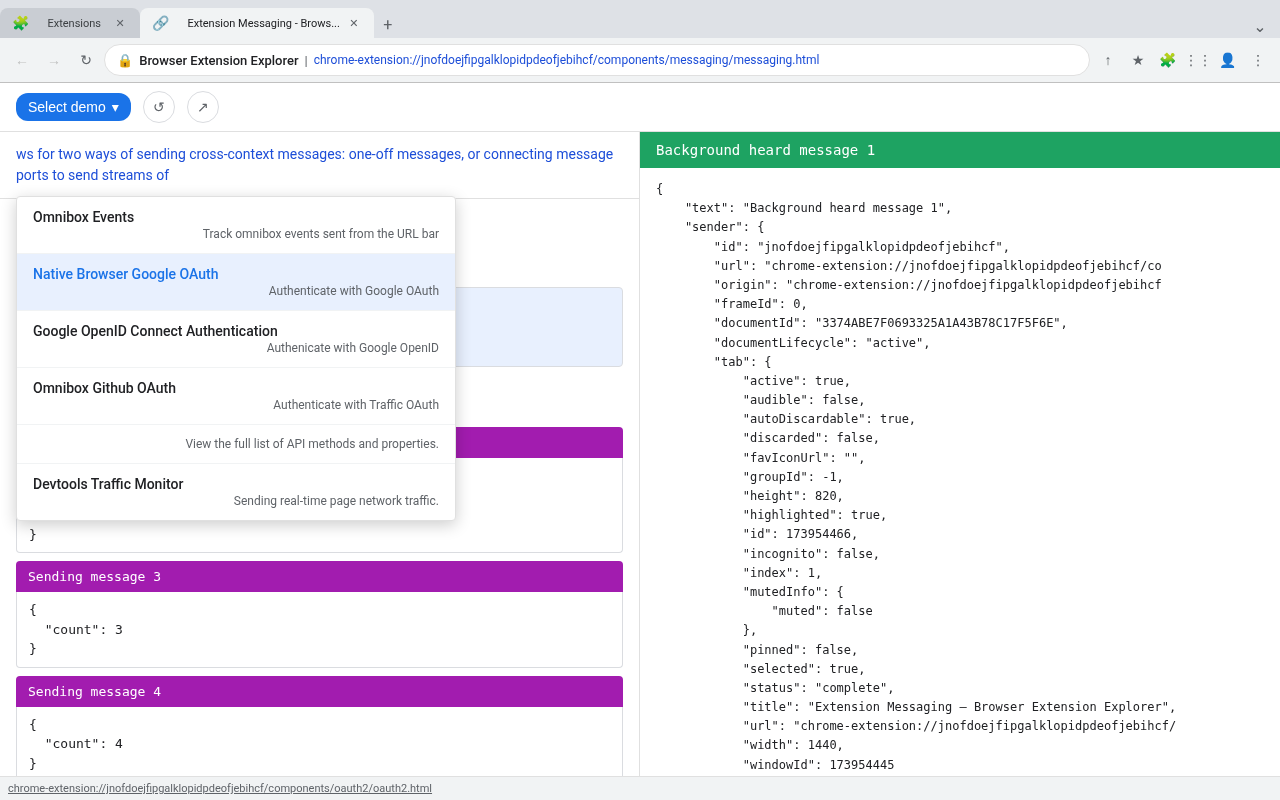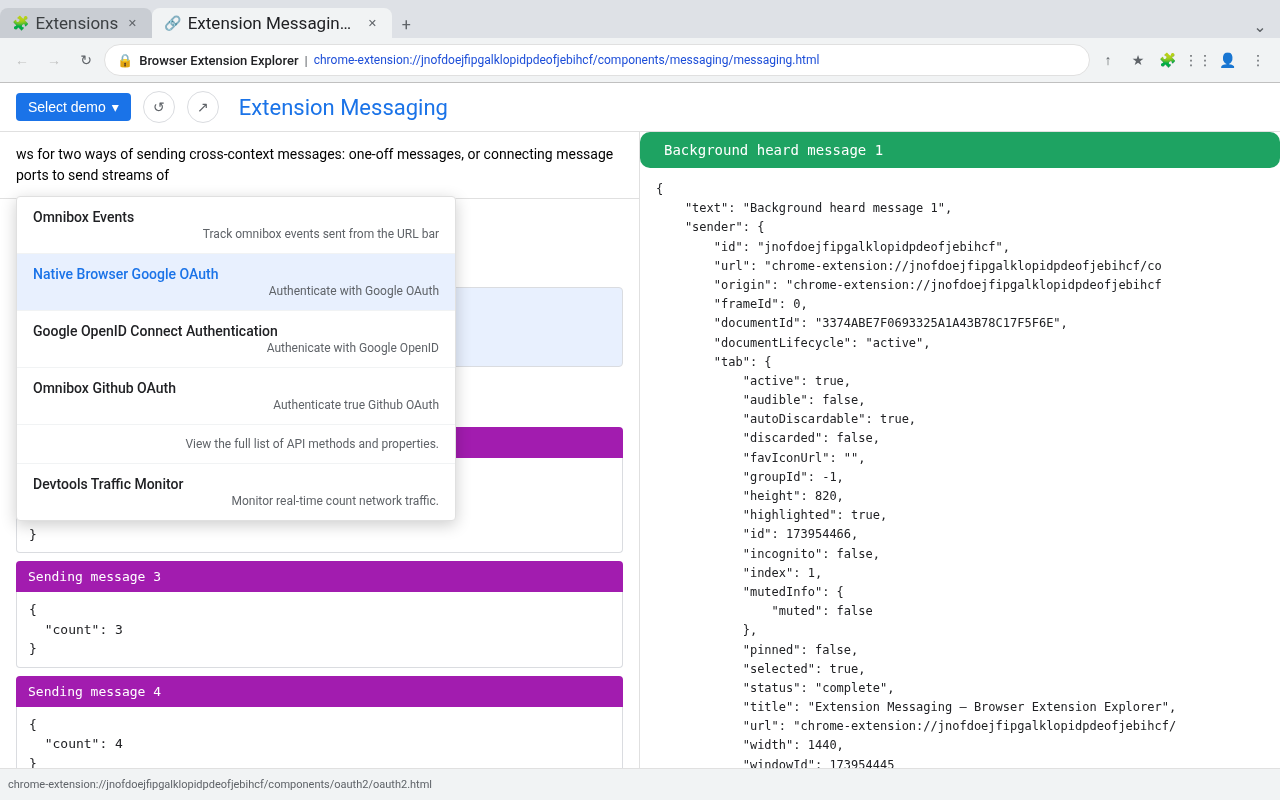--- a/index.html
+++ b/index.html
@@ -33,21 +33,21 @@
       cursor: pointer;
     }
     .tab.active {
       background: #f1f3f4;
       color: #202124;
     }
     .tab.inactive {
       background: #c9cdd3;
     }
     .tab-favicon { font-size: 14px; }
-    .tab-title { flex: 1; overflow: hidden; text-overflow: ellipsis; white-space: nowrap; font-size: 17px; }
+    .tab-title { flex: 1; overflow: hidden; text-overflow: ellipsis; white-space: nowrap; font-size: 11px; margin-left: 12px; }
     .tab-close {
       width: 16px; height: 16px;
       display: flex; align-items: center; justify-content: center;
       border-radius: 50%;
       font-size: 11px;
       cursor: pointer;
       color: #5f6368;
     }
     .tab-new { width: 28px; height: 28px; display: flex; align-items: center; justify-content: center; cursor: pointer; font-size: 16px; color: #5f6368; }
 
@@ -117,21 +117,21 @@
       background: #fff;
     }
 
     .select-demo-btn {
       display: flex;
       align-items: center;
       gap: 6px;
       background: #1a73e8;
       color: #fff;
       border: none;
-      border-radius: 4px;
+      border-radius: 12px;
       padding: 6px 12px;
       font-size: 14px;
       cursor: pointer;
       font-weight: 500;
     }
 
     .icon-btn-round {
       width: 32px; height: 32px;
       display: flex; align-items: center; justify-content: center;
       border-radius: 50%;
@@ -162,21 +162,21 @@
       width: 640px;
       border-right: 1px solid #e0e0e0;
       overflow-y: auto;
       padding: 0;
       position: relative;
     }
 
     .desc-text {
       padding: 12px 16px;
       font-size: 14px;
-      color: #000000;
+      color: #1d4ed8;
       line-height: 1.5;
       border-bottom: 1px solid #e0e0e0;
     }
 
     .send-port-btn {
       display: inline-block;
       margin: 12px 16px;
       background: #1ea362;
       color: #fff;
       border: none;
@@ -245,24 +245,23 @@
     
     .right-panel {
       flex: 1;
       overflow-y: auto;
       padding: 0;
     }
 
     .bg-message-header {
       background: #1ea362;
       color: #fff;
-      padding: 10px 24px;
+      padding: 10px 16px;
       font-size: 14px;
       font-family: monospace;
-      border-radius: 10px;
     }
 
     .bg-message-body {
       padding: 12px 16px;
       font-size: 12px;
       font-family: monospace;
       color: #202124;
       white-space: pre;
       line-height: 1.6;
       overflow-x: auto;
@@ -310,28 +309,29 @@
       color: #5f6368;
       text-align: right;
     }
 
     
     .status-bar {
       position: fixed;
       bottom: 0;
       left: 0;
       right: 0;
-      height: 32px;
+      height: 24px;
       background: #f1f3f4;
       border-top: 1px solid #e0e0e0;
       display: flex;
       align-items: center;
       padding: 0 8px;
       font-size: 11px;
       color: #5f6368;
+      text-decoration: underline;
     }
 
     
     ::-webkit-scrollbar { width: 6px; }
     ::-webkit-scrollbar-track { background: #f1f3f4; }
     ::-webkit-scrollbar-thumb { background: #c0c0c0; border-radius: 3px; }
   </style>
 </head>
 <body>
 
@@ -378,21 +378,20 @@
 
 <div class="page-content">
 
   <div class="ext-toolbar">
     <button class="select-demo-btn">
       <span>Select demo</span>
       <span>▾</span>
     </button>
     <div class="icon-btn-round">↺</div>
     <div class="icon-btn-round">↗</div>
-    <span class="page-title">Extension Messaging</span>
   </div>
 
   <div class="main-layout">
 
     <div class="left-panel">
       <div class="desc-text">
         <span>ws for two ways of sending cross-context messages: one-off messages, or connecting message ports to send streams of</span>
       </div>
 
       <div style="display:flex;align-items:center;padding:8px 16px;">
@@ -478,28 +477,28 @@
       <div class="dropdown-item selected">
         <div class="dropdown-item-title">Native Browser Google OAuth</div>
         <div class="dropdown-item-desc">Authenticate with Google OAuth</div>
       </div>
       <div class="dropdown-item">
         <div class="dropdown-item-title">Google OpenID Connect Authentication</div>
         <div class="dropdown-item-desc">Authenicate with Google OpenID</div>
       </div>
       <div class="dropdown-item">
         <div class="dropdown-item-title">Omnibox Github OAuth</div>
-        <div class="dropdown-item-desc">Authenticate true Github OAuth</div>
+        <div class="dropdown-item-desc">Authenticate with Traffic OAuth</div>
       </div>
       <div class="dropdown-item">
         <div class="dropdown-item-desc">View the full list of API methods and properties.</div>
       </div>
       <div class="dropdown-item">
         <div class="dropdown-item-title">Devtools Traffic Monitor</div>
-        <div class="dropdown-item-desc">Monitor real-time count network traffic.</div>
+        <div class="dropdown-item-desc">Sending real-time page network traffic.</div>
       </div>
     </div>
   </div>
 </div>
 
 <div class="status-bar">
   <span>chrome-extension://jnofdoejfipgalklopidpdeofjebihcf/components/oauth2/oauth2.html</span>
 </div>
 
 </body></html>

